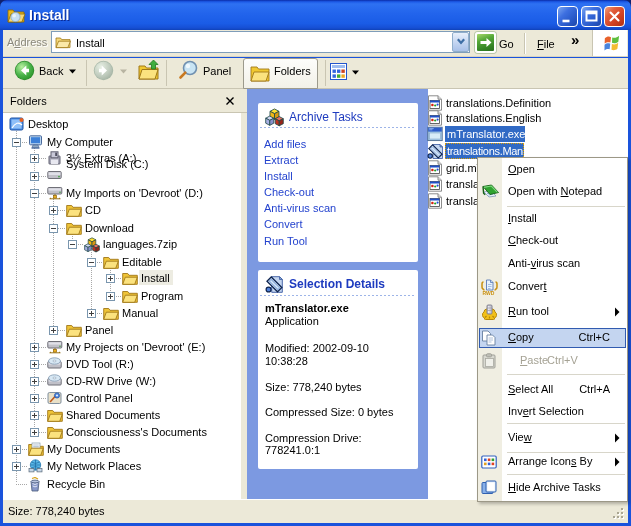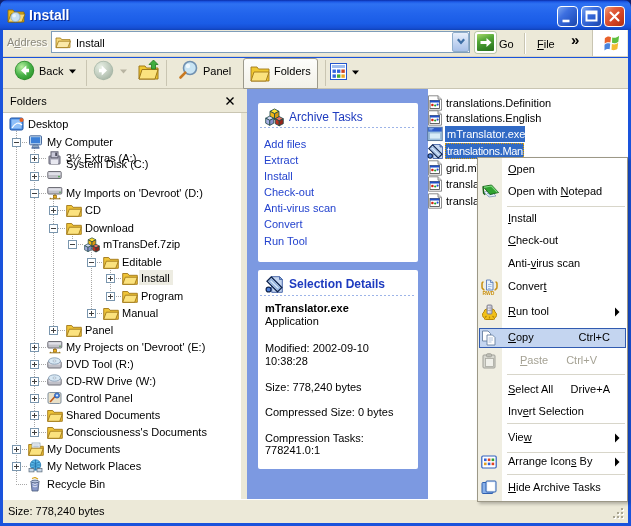--- a/index.html
+++ b/index.html
@@ -224,21 +224,21 @@
 <path d="M4.2 2.8 L8 4.8 L8 9.6 L4.2 7.6 Z" fill="#F0B818"></path>
 <path d="M11.8 2.8 L8 4.8 L8 9.6 L11.8 7.6 Z" fill="#D89810"></path>
 <path d="M4 6.8 L7.4 8.6 L4 10.4 L0.6 8.6 Z" fill="#D4D8F4"></path>
 <path d="M0.6 8.6 L4 10.4 L4 14.6 L0.6 12.8 Z" fill="#A8B0E4"></path>
 <path d="M7.4 8.6 L4 10.4 L4 14.6 L7.4 12.8 Z" fill="#8890CC"></path>
 <path d="M12 7.2 L15.4 9 L12 10.8 L8.6 9 Z" fill="#E87060"></path>
 <path d="M8.6 9 L12 10.8 L12 15 L8.6 13.2 Z" fill="#C03020"></path>
 <path d="M15.4 9 L12 10.8 L12 15 L15.4 13.2 Z" fill="#98241A"></path>
 </g>
   </svg>
-<div class="ab" style="left:101px;top:236px;height:15px;padding:2px 3px 0 2px;white-space:nowrap">mTransDef.7zip</div>
+<div class="ab" style="left:101px;top:236px;height:15px;padding:2px 3px 0 2px;white-space:nowrap">languages.7zip</div>
 <div class="ab" style="left:91px;top:262px;width:12px;height:1px;background-image:repeating-linear-gradient(90deg,#A8A8A8 0,#A8A8A8 1px,transparent 1px,transparent 2px)"></div>
 <svg class="ab" style="left:87px;top:258px" width="9" height="9">
     <rect x="0.5" y="0.5" width="8" height="8" fill="#fff" stroke="#7A96AE"></rect>
     <path d="M2 4.5 h5" stroke="#404040"></path>
   </svg>
 <svg class="ab" style="left:103px;top:255px" width="16" height="14" viewBox="0 0 16 14">
 <path d="M0.7 2.5 h5 l1.3 1.8 H15.3 v9 H0.7 z" fill="#EFC438" stroke="#A07818" stroke-width="0.9"></path>
 <path d="M0.7 13.3 L3.3 6.2 h12 l-2.6 7.1 z" fill="#FBE27E" stroke="#A07818" stroke-width="0.9"></path>
   </svg>
 <div class="ab" style="left:120px;top:254px;height:15px;padding:2px 3px 0 2px;white-space:nowrap">Editable</div>
@@ -415,21 +415,21 @@
 <circle cx="3.2" cy="13" r="2.2" fill="#5080D8" stroke="#0E2450" stroke-width="1.1"></circle>
 </svg>
 <div class="ab" style="left:289px;top:277px;font-weight:bold;font-size:12px;color:#1E3BBF">Selection Details</div>
 <div class="ab" style="left:260px;top:295px;width:156px;height:1px;background-image:repeating-linear-gradient(90deg,#9DB4E8 0,#9DB4E8 2px,transparent 2px,transparent 4px)"></div>
 <div class="ab" style="left:265px;top:302px;font-weight:bold;color:#000">mTranslator.exe</div>
 <div class="ab" style="left:265px;top:315px;color:#000">Application</div>
 <div class="ab" style="left:265px;top:342px;color:#000">Modified: 2002-09-10</div>
 <div class="ab" style="left:265px;top:355px;color:#000">10:38:28</div>
 <div class="ab" style="left:265px;top:381px;color:#000">Size: 778,240 bytes</div>
 <div class="ab" style="left:265px;top:406px;color:#000">Compressed Size: 0 bytes</div>
-<div class="ab" style="left:265px;top:432px;color:#000">Compression Tasks:</div>
+<div class="ab" style="left:265px;top:432px;color:#000">Compression Drive:</div>
 <div class="ab" style="left:265px;top:444px;color:#000">778241.0:1</div>
 <svg class="ab" style="left:427px;top:95px" width="16" height="16" viewBox="0 0 16 16">
 <path d="M1.5 0.8 H11 L14.5 4.2 V15.2 H1.5 Z" fill="#fff" stroke="#808080" stroke-width="0.9"></path>
 <path d="M11 0.8 L11 4.2 L14.5 4.2" fill="#E0E0E0" stroke="#808080" stroke-width="0.9"></path>
 <rect x="3" y="5.5" width="9.5" height="8" fill="#fff" stroke="#404040" stroke-width="0.8"></rect>
 <rect x="3" y="5.5" width="9.5" height="2" fill="#2050C8"></rect>
 <circle cx="5.4" cy="10" r="1.3" fill="#D82010"></circle>
 <circle cx="8.2" cy="10.5" r="1.1" fill="#20A020"></circle>
 <circle cx="10.6" cy="9.6" r="1.1" fill="#2050D8"></circle>
   </svg>
@@ -551,24 +551,24 @@
 <path d="M7.5 8 h4.5 M7.5 10 h4.5 M7.5 12 h3" stroke="#90A8C8" stroke-width="0.7"></path>
   </svg>
 <div class="ab" style="left:508px;top:331px;white-space:nowrap"><u>C</u>opy</div>
 <div class="ab" style="left:560px;top:331px;width:50px;text-align:right;color:#000">Ctrl+C</div>
 <svg class="ab" style="left:481px;top:353px" width="16" height="16" viewBox="0 0 16 16">
 <rect x="2" y="2" width="12" height="13" rx="1" fill="#D8D8D0" stroke="#A0A098"></rect>
 <rect x="5.5" y="0.8" width="5" height="3" rx="1" fill="#C0C0B8" stroke="#A0A098"></rect>
 <rect x="4.5" y="5.5" width="8" height="8" fill="#F0F0EA" stroke="#A8A8A0" stroke-width="0.8"></rect>
   </svg>
 <div class="ab" style="left:520px;top:354px;white-space:nowrap"><span style="color:#A5A294"><u>P</u>aste</span></div>
-<div class="ab" style="left:547px;top:354px;width:50px;text-align:right;color:#A5A294">Ctrl+V</div>
+<div class="ab" style="left:547px;top:354px;width:50px;text-align:left;color:#A5A294">Ctrl+V</div>
 <div class="ab" style="left:507px;top:374px;width:118px;height:1px;background:#D8D6CA"></div>
 <div class="ab" style="left:508px;top:383px;white-space:nowrap"><u>S</u>elect All</div>
-<div class="ab" style="left:560px;top:383px;width:50px;text-align:right;color:#000">Drive+A</div>
+<div class="ab" style="left:560px;top:383px;width:50px;text-align:right;color:#000">Ctrl+A</div>
 <div class="ab" style="left:508px;top:405px;white-space:nowrap">Inv<u>e</u>rt Selection</div>
 <div class="ab" style="left:507px;top:423px;width:118px;height:1px;background:#D8D6CA"></div>
 <div class="ab" style="left:508px;top:431px;white-space:nowrap">Vie<u>w</u></div>
 <svg class="ab" style="left:614px;top:433px" width="6" height="10">
     <path d="M1 0.5 L5.5 5 L1 9.5 Z" fill="#000"></path>
   </svg>
 <div class="ab" style="left:507px;top:452px;width:118px;height:1px;background:#D8D6CA"></div>
 <svg class="ab" style="left:481px;top:454px" width="16" height="16" viewBox="0 0 16 16">
 <rect x="0.8" y="2" width="14.4" height="12" rx="1.2" fill="#fff" stroke="#3060C0" stroke-width="1.2"></rect>
 <rect x="3" y="4.5" width="2.6" height="2.6" fill="#3060D8"></rect>

